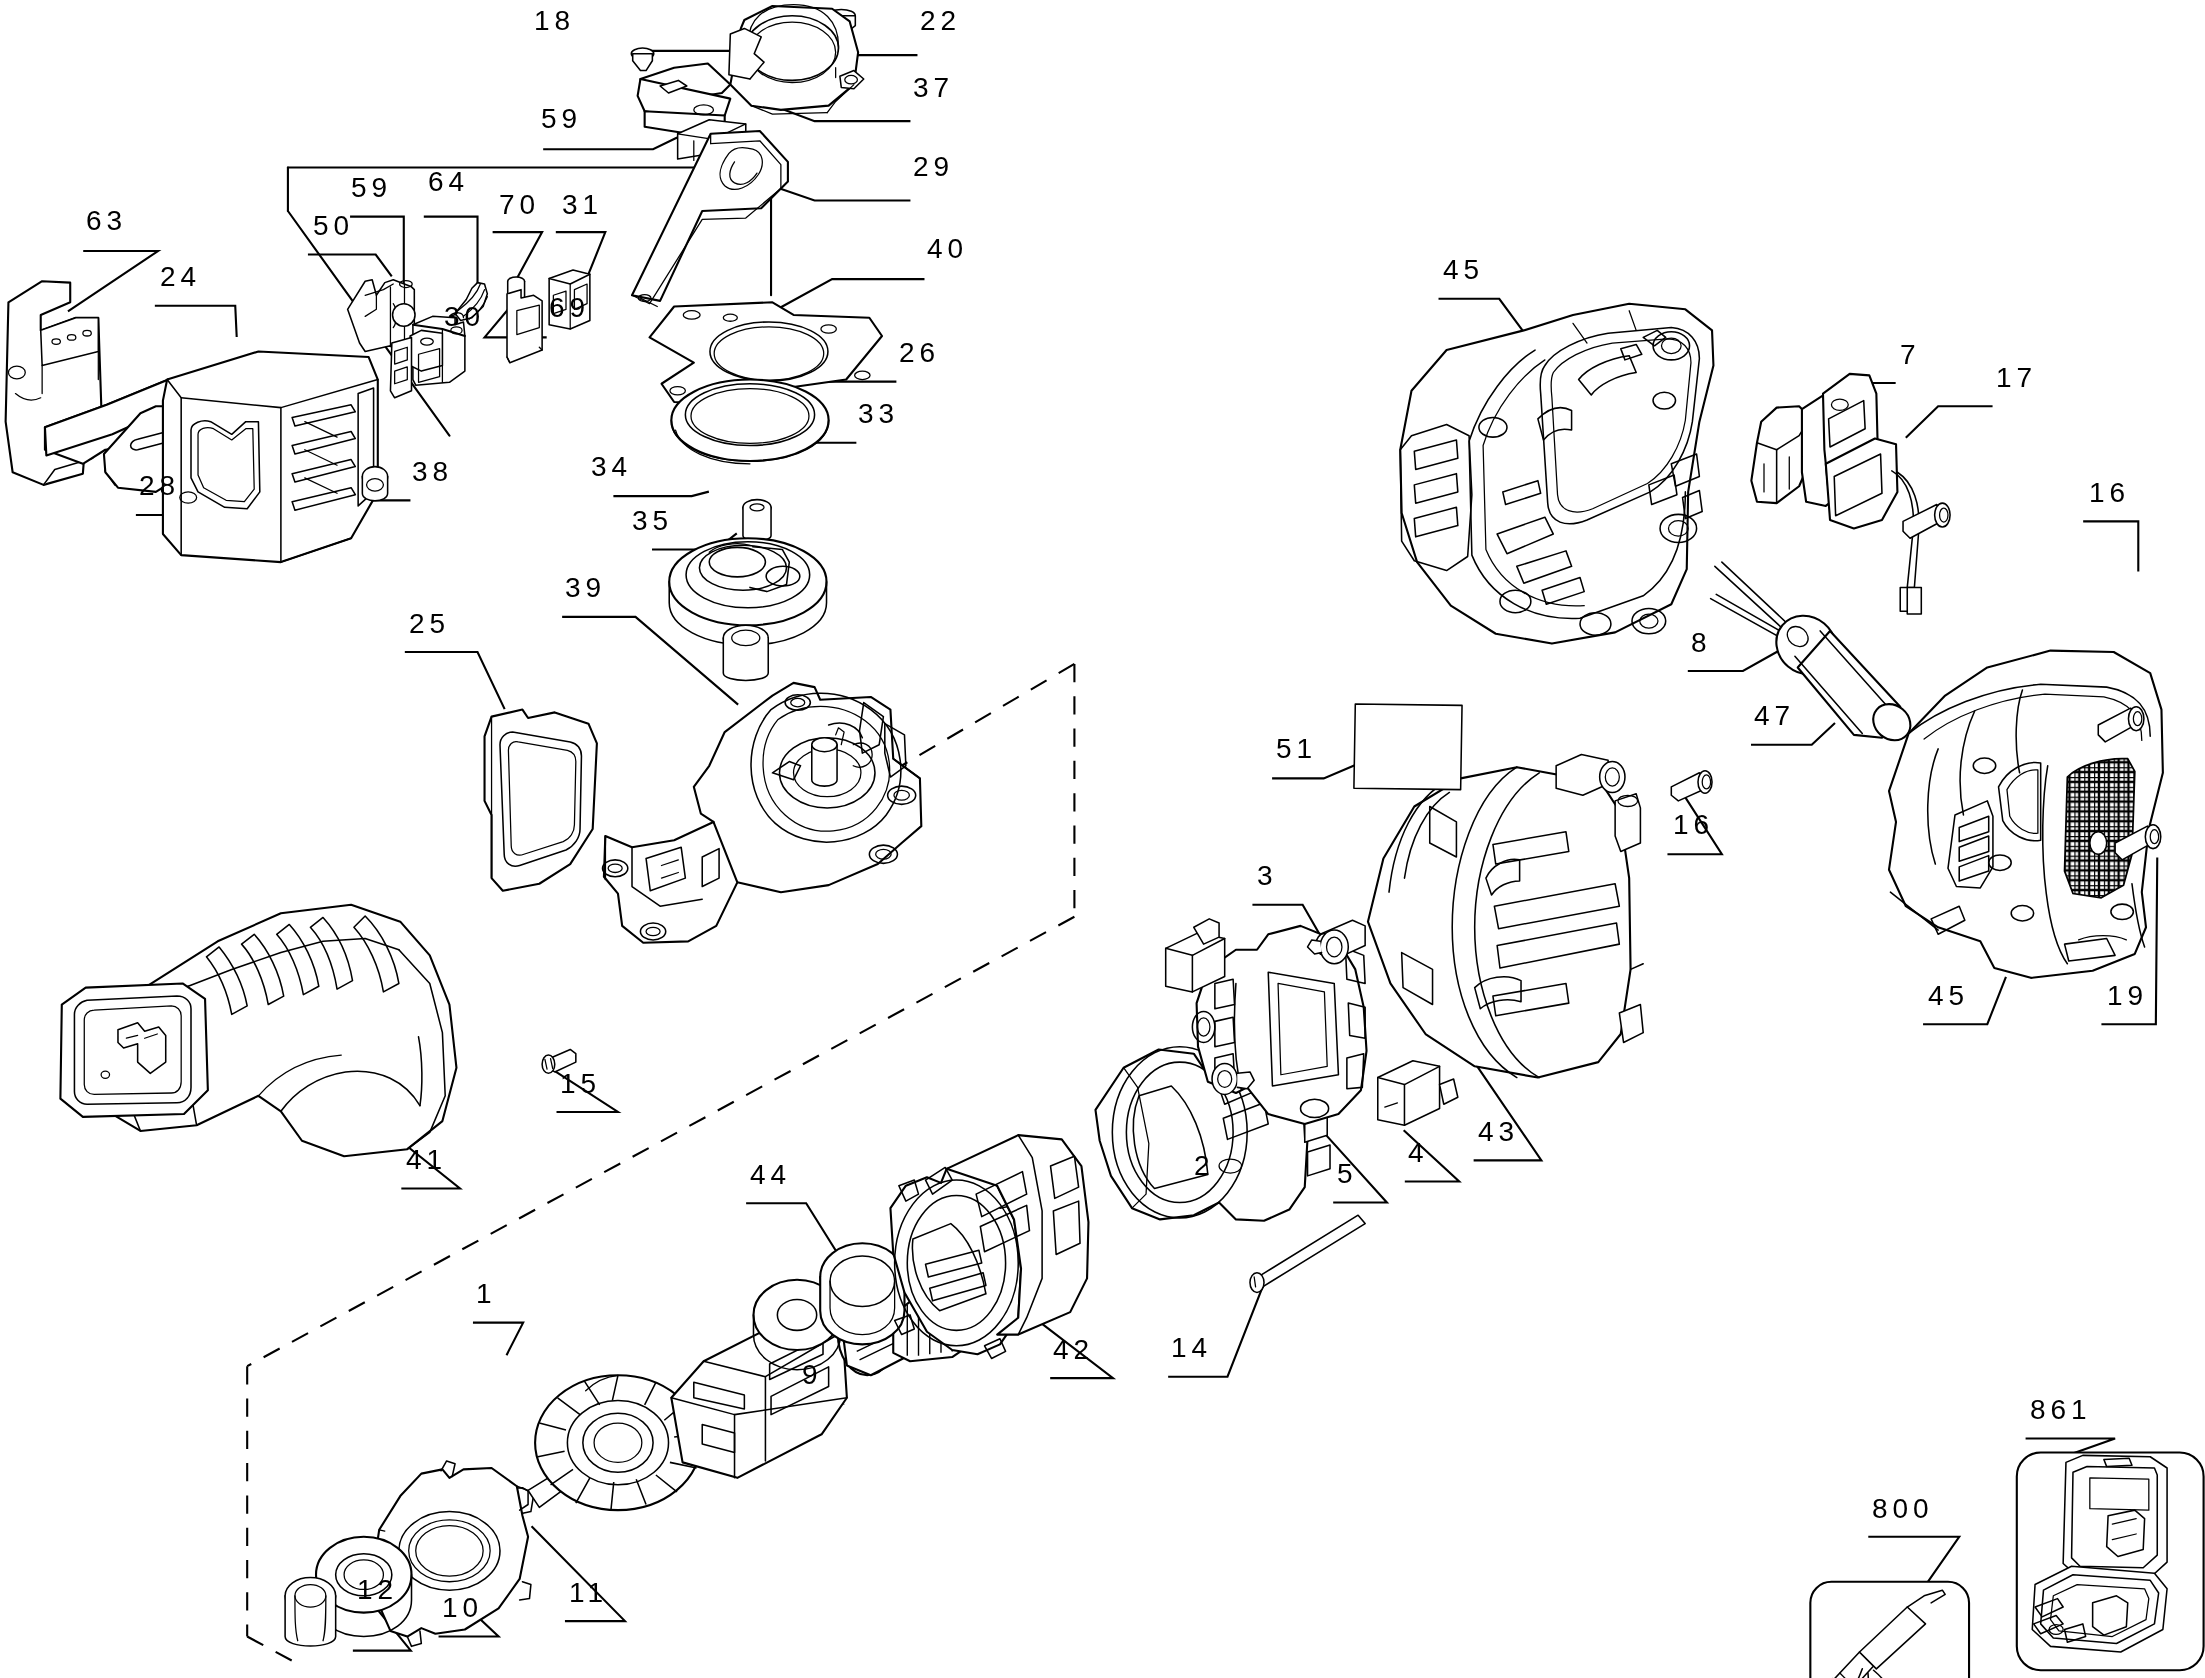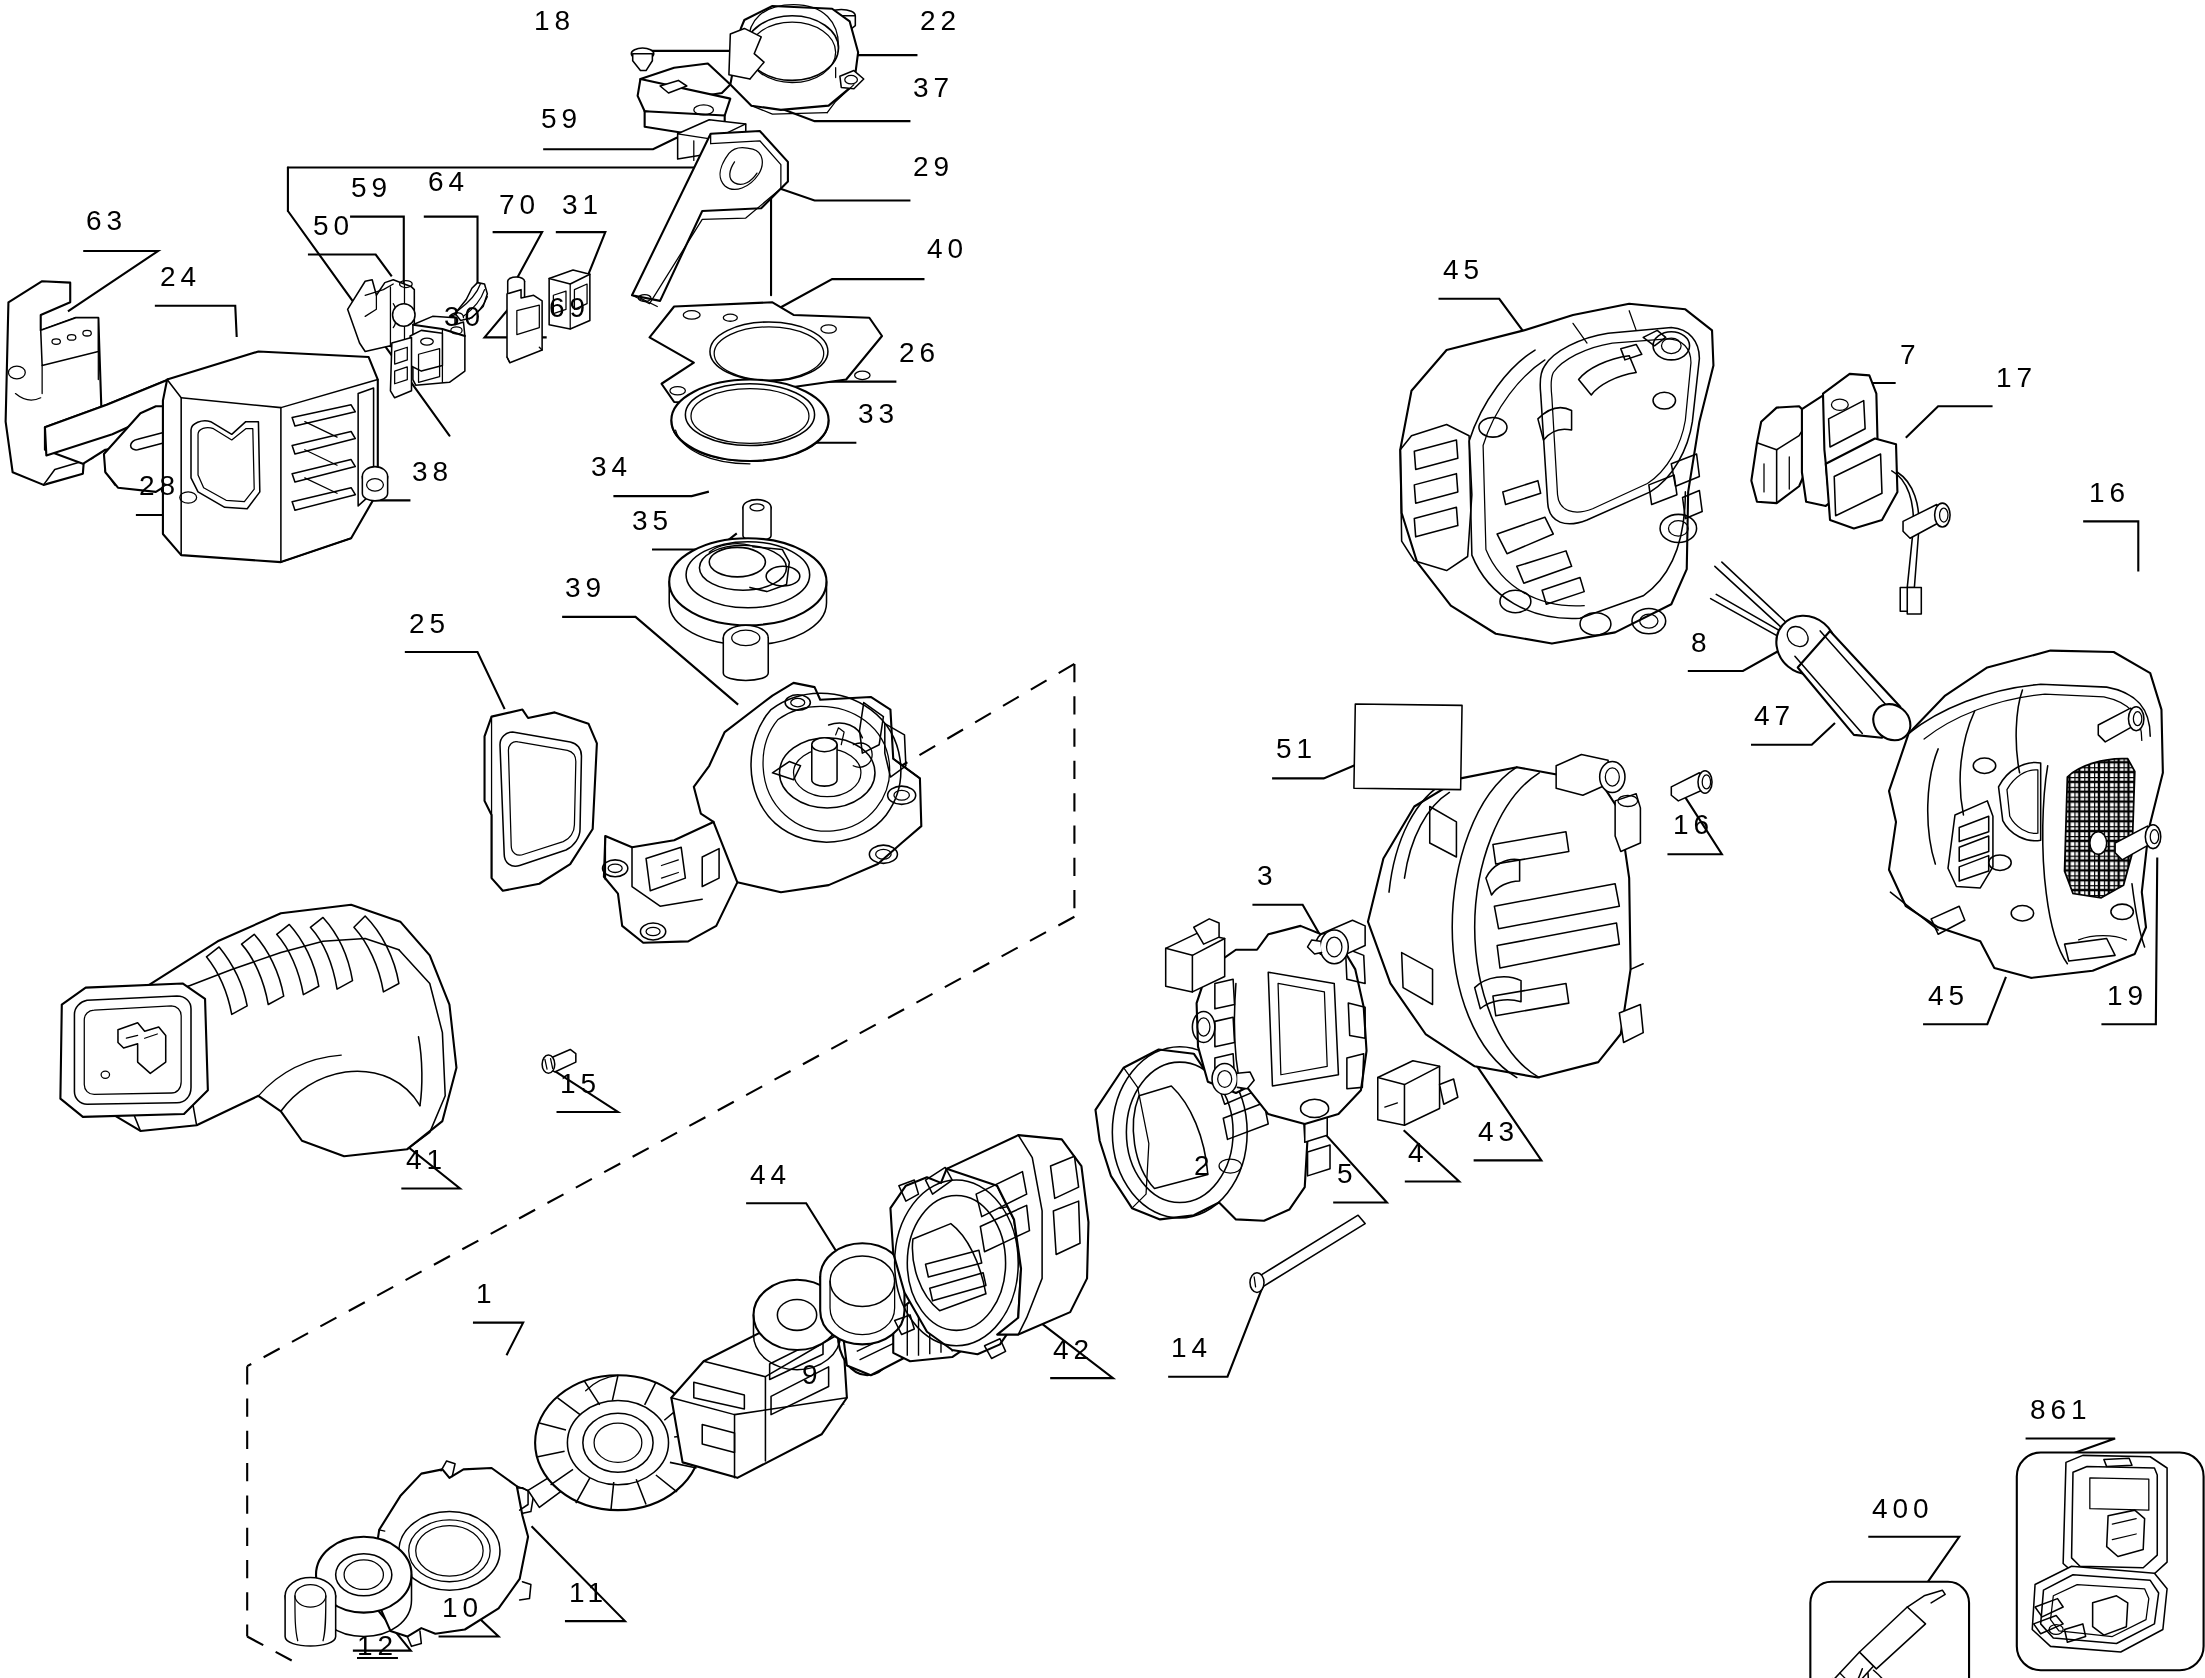--- a/index.html
+++ b/index.html
@@ -793,20 +793,20 @@
 <div class="callout-text" style="left:406px;  top:1146px;">41</div>
 <div class="callout-text" style="left:1337px; top:1160px;">5</div>
 <div class="callout-text" style="left:1408px; top:1139px;">4</div>
 <div class="callout-text" style="left:1478px; top:1118px;">43</div>
 <div class="callout-text" style="left:1194px; top:1152px;">2</div>
 <div class="callout-text" style="left:750px; top:1161px;">44</div>
 <div class="callout-text" style="left:802px; top:1361px;">9</div>
 <div class="callout-text" style="left:1053px; top:1336px;">42</div>
 <div class="callout-text" style="left:1171px; top:1334px;">14</div>
 <div class="callout-text" style="left:476px;  top:1280px;">1</div>
-<div class="callout-text" style="left:1872px; top:1495px;">400</div>
+<div class="callout-text" style="left:1872px; top:1495px;">800</div>
 <div class="callout-text" style="left:2030px; top:1396px;">861</div>
 <div class="callout-text" style="left:569px;  top:1579px;">11</div>
-<div class="callout-text" style="left:357px;  top:1632px;text-decoration:underline;">12</div>
+<div class="callout-text" style="left:357px;  top:1576px;">12</div>
 <div class="callout-text" style="left:442px;  top:1594px;">10</div>
 
 </div>
 
 
 </body></html>

